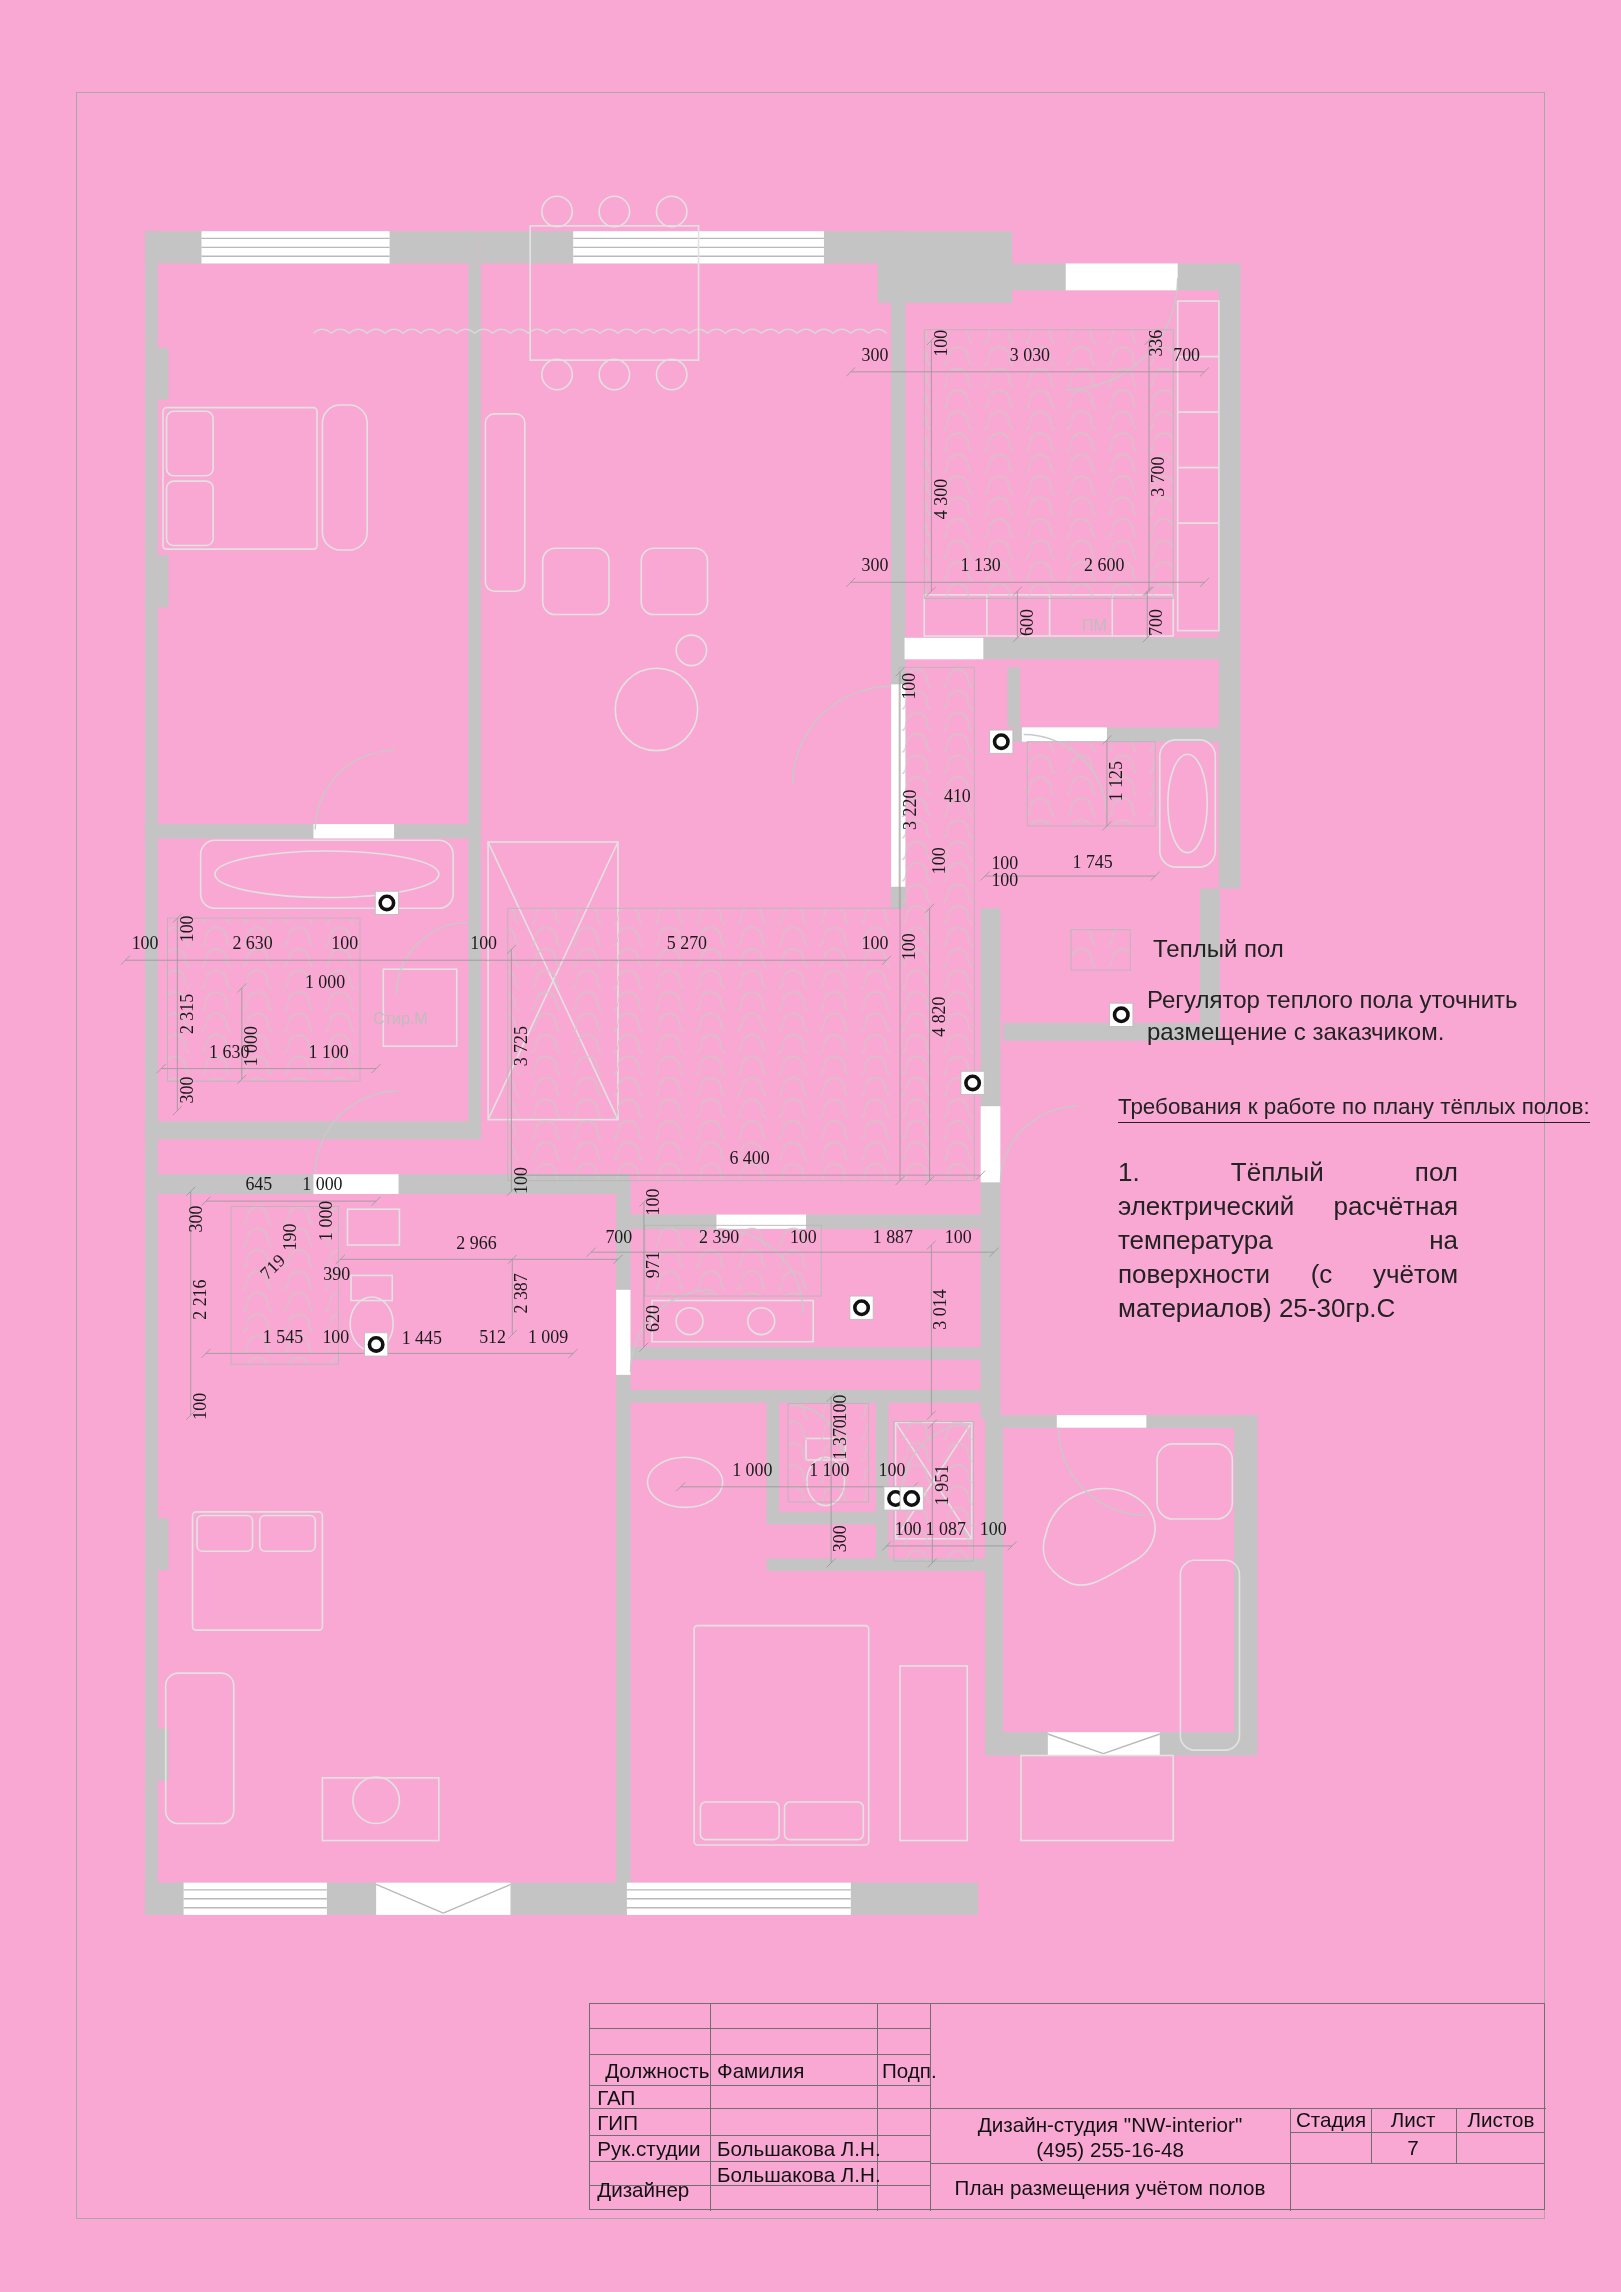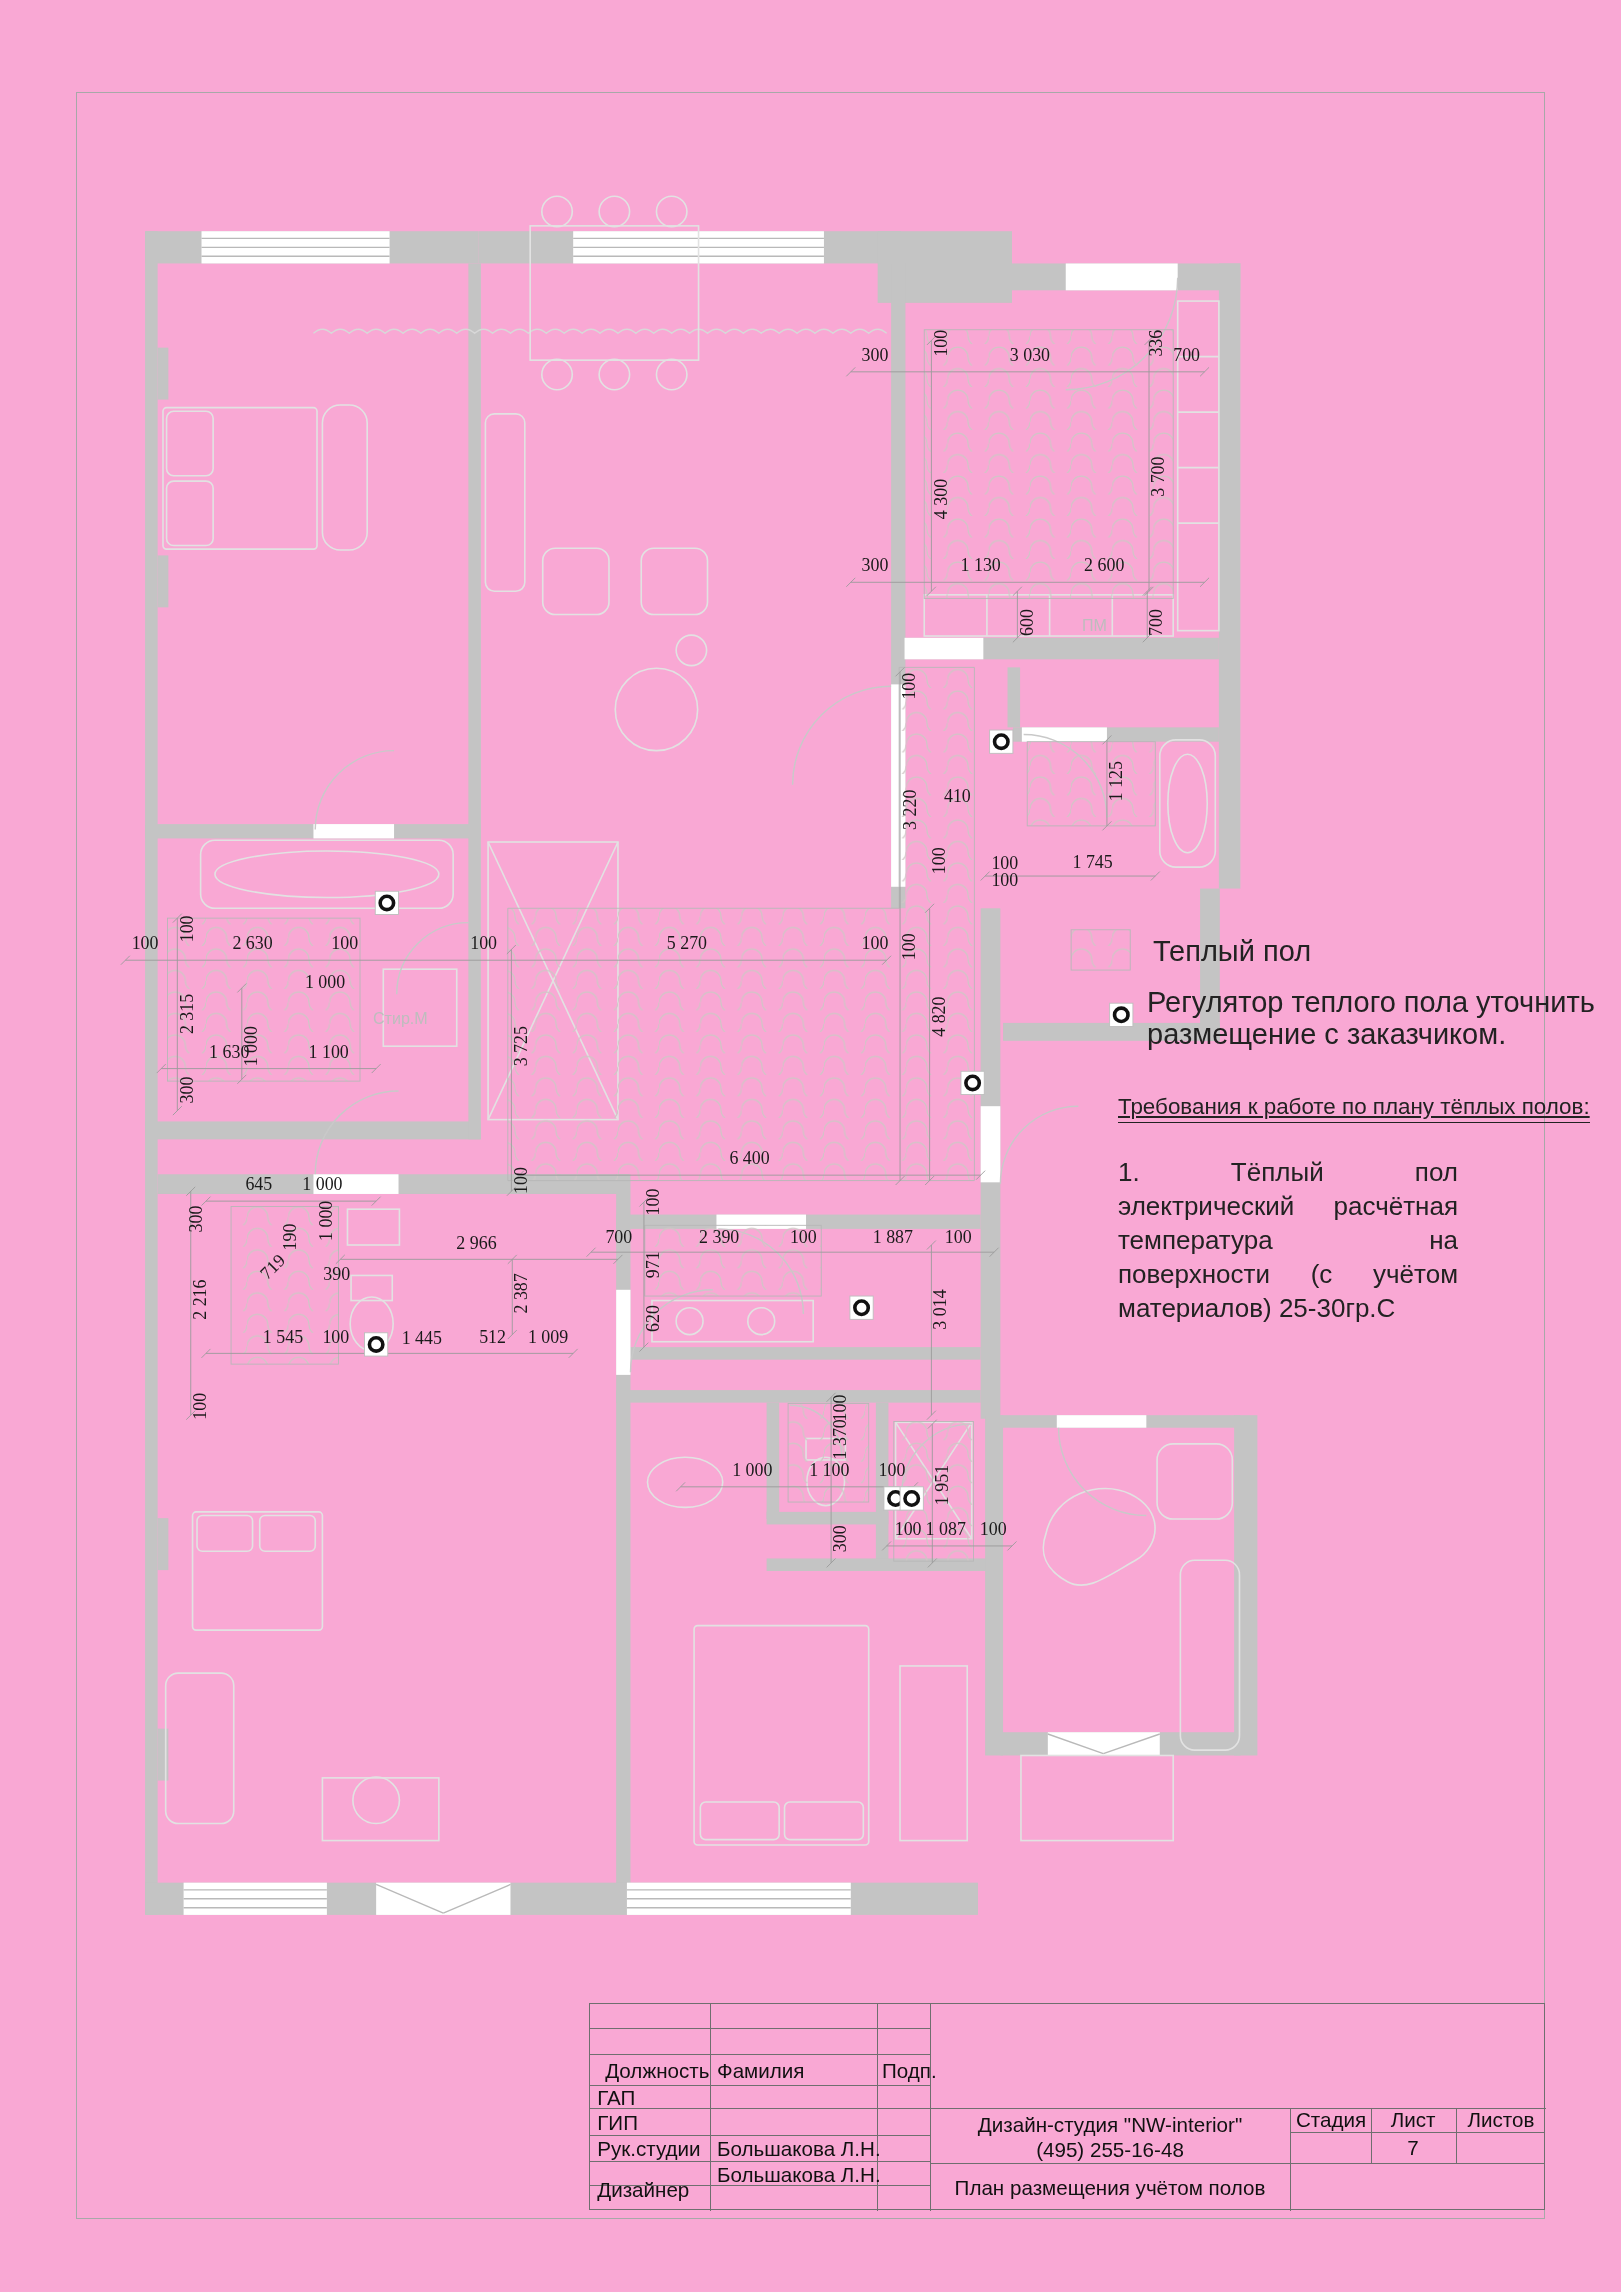--- a/index.html
+++ b/index.html
@@ -3,22 +3,22 @@
 <meta charset="utf-8">
 <style>
   html,body{margin:0;padding:0;background:#ffffff;}
   .sheet{position:relative;width:1621px;height:2293px;background:#f9a8d4;overflow:hidden;
          font-family:"Liberation Sans",sans-serif;color:#1a1a1a;}
   .border-frame{position:absolute;left:76px;top:92px;width:1469px;height:2127px;
                 border:1.8px solid #a8a8a8;box-sizing:border-box;}
   svg.plan{position:absolute;left:0;top:0;width:1621px;height:2293px;}
   
   .abs{position:absolute;}
-  .legend-text{font-size:29px;color:#222;}
-  .notes-head{font-size:22.4px;color:#222;text-decoration:underline;}
+  .legend-text{font-size:24px;color:#222;}
+  .notes-head{font-size:22.4px;color:#222;}
   .notes-head span{border-bottom:1.8px solid #222;padding-bottom:2.7px;}
   .notes-body{font-size:26px;line-height:34px;width:340px;text-align:justify;color:#222;}
   
   .tb{position:absolute;left:589px;top:2003px;width:956px;height:207px;
       border:0.9px solid #6f6f6f;box-sizing:border-box;font-size:20.6px;color:#111;}
   .tb .hl{position:absolute;height:0.9px;background:#6f6f6f;}
   .tb .vl{position:absolute;width:0.9px;background:#6f6f6f;}
   .tb .cell{position:absolute;white-space:nowrap;}
   .tb .ctr{transform:translate(-50%,-50%);}
 </style>

